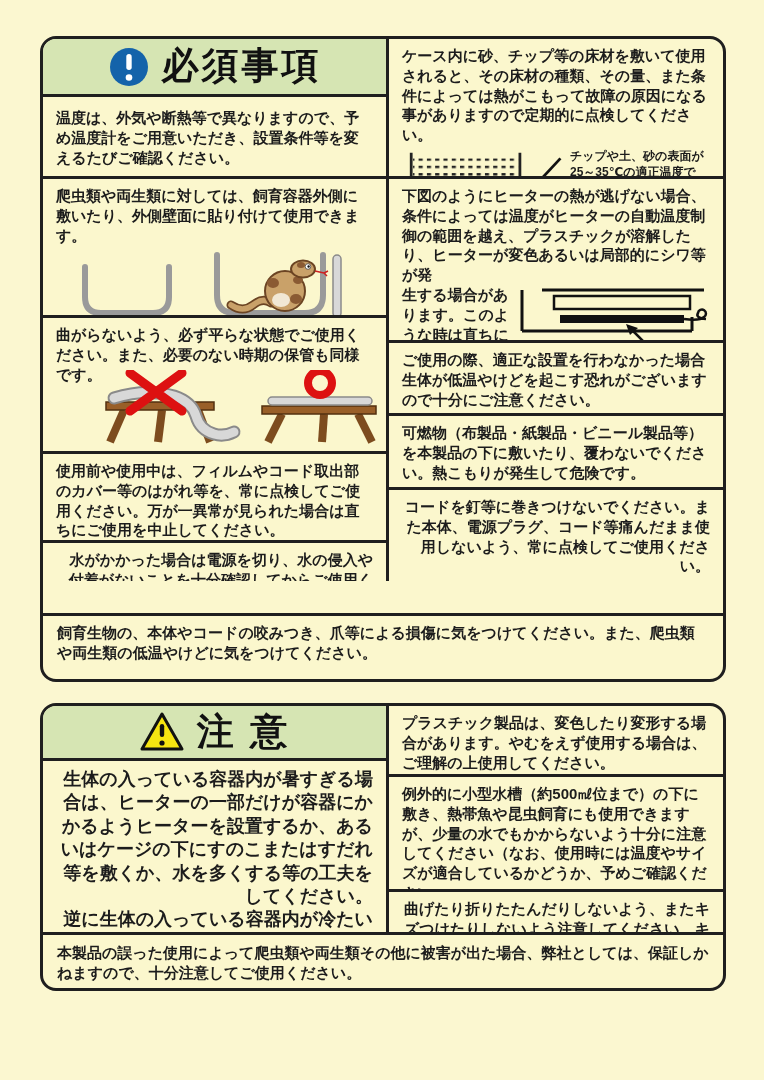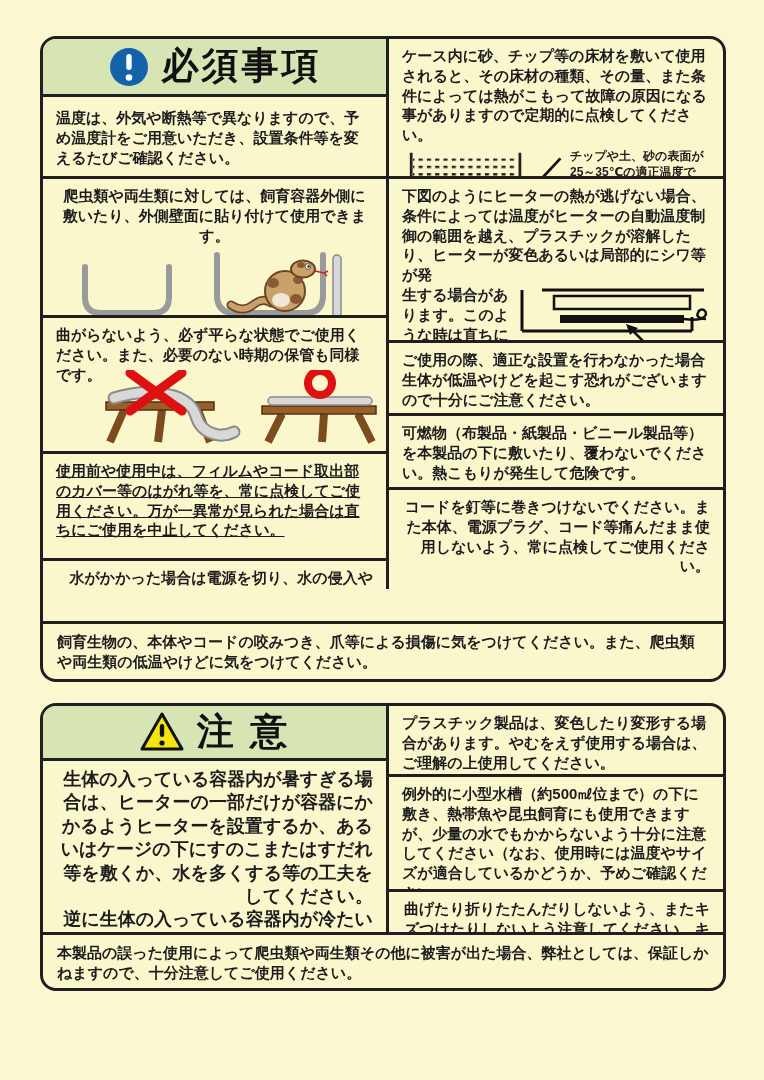--- a/index.html
+++ b/index.html
@@ -71,21 +71,21 @@
           <rect x="18.3" y="8" width="5.4" height="16" rx="2.7" fill="#ffffff"></rect>
           <circle cx="21" cy="31.5" r="3.3" fill="#ffffff"></circle>
         </svg>
         <span class="header-title">必須事項</span>
       </div>
 
       <div class="cell" style="height:82px;padding-top:11px;">
         <p>温度は、外気や断熱等で異なりますので、予め温度計をご用意いただき、設置条件等を変えるたびご確認ください。</p>
       </div>
 
-      <div class="cell" style="height:139px;text-align:center;">
+      <div class="cell" style="height:139px;">
         <p>爬虫類や両生類に対しては、飼育容器外側に敷いたり、外側壁面に貼り付けて使用できます。</p>
         <svg class="figure" width="315" height="82" viewBox="0 0 315 82">
 
           <path d="M28,18 V48 Q28,64 44,64 H96 Q112,64 112,48 V18" fill="none" stroke="#9a9a9a" stroke-width="6" stroke-linecap="round"></path>
           <rect x="22" y="70" width="96" height="8" rx="4" fill="#d8d8d8" stroke="#8a8a8a" stroke-width="1.5"></rect>
 
           <path d="M160,6 V46 Q160,64 178,64 H248 Q266,64 266,46 V6" fill="none" stroke="#9a9a9a" stroke-width="6" stroke-linecap="round"></path>
           <rect x="276" y="6" width="8" height="62" rx="4" fill="#d8d8d8" stroke="#8a8a8a" stroke-width="1.5"></rect>
           <g>
             <path d="M174,56 Q186,64 196,56 Q206,48 214,54" fill="none" stroke="#6b4423" stroke-width="9" stroke-linecap="round"></path>
@@ -118,21 +118,21 @@
 
           <line x1="196" y1="44" x2="182" y2="72" stroke="#7d4c1e" stroke-width="8"></line>
           <line x1="238" y1="44" x2="236" y2="72" stroke="#7d4c1e" stroke-width="8"></line>
           <line x1="272" y1="44" x2="286" y2="72" stroke="#7d4c1e" stroke-width="8"></line>
           <rect x="176" y="36" width="114" height="8" fill="#995f28" stroke="#53300f" stroke-width="1.5"></rect>
           <rect x="182" y="27" width="104" height="8" rx="4" fill="#d8d8d8" stroke="#8a8a8a" stroke-width="1.5"></rect>
           <circle cx="234" cy="13" r="12" fill="none" stroke="#dd1111" stroke-width="8"></circle>
         </svg>
       </div>
 
-      <div class="cell" style="height:107px;text-decoration:underline;">
+      <div class="cell" style="height:89px;">
         <p>使用前や使用中は、フィルムやコード取出部のカバー等のはがれ等を、常に点検してご使用ください。万が一異常が見られた場合は直ちにご使用を中止してください。</p>
       </div>
 
       <div class="cell">
         <p>水がかかった場合は電源を切り、水の侵入や付着がないことを十分確認してからご使用ください。</p>
       </div>
     </div>
 
     <div class="col col-right">
       <div class="cell" style="height:140px;">
@@ -185,21 +185,21 @@
       <div class="cell" style="height:74px;">
         <p>可燃物（布製品・紙製品・ビニール製品等）を本製品の下に敷いたり、覆わないでください。熱こもりが発生して危険です。</p>
       </div>
 
       <div class="cell">
         <p>コードを釘等に巻きつけないでください。また本体、電源プラグ、コード等痛んだまま使用しないよう、常に点検してご使用ください。</p>
       </div>
     </div>
   </div>
 
-  <div class="footer-cell" style="height:58px;box-sizing:border-box;">
+  <div class="footer-cell" style="height:66px;box-sizing:border-box;font-family:Liberation Serif, serif;">
     <p style="margin:0;">飼育生物の、本体やコードの咬みつき、爪等による損傷に気をつけてください。また、爬虫類や両生類の低温やけどに気をつけてください。</p>
   </div>
 </div>
 
 <div class="section" id="caution-section">
   <div class="cols">
 
     <div class="col col-left">
       <div class="cell header-cell" style="height:55px;">
         <svg width="46" height="42" viewBox="0 0 46 42">

